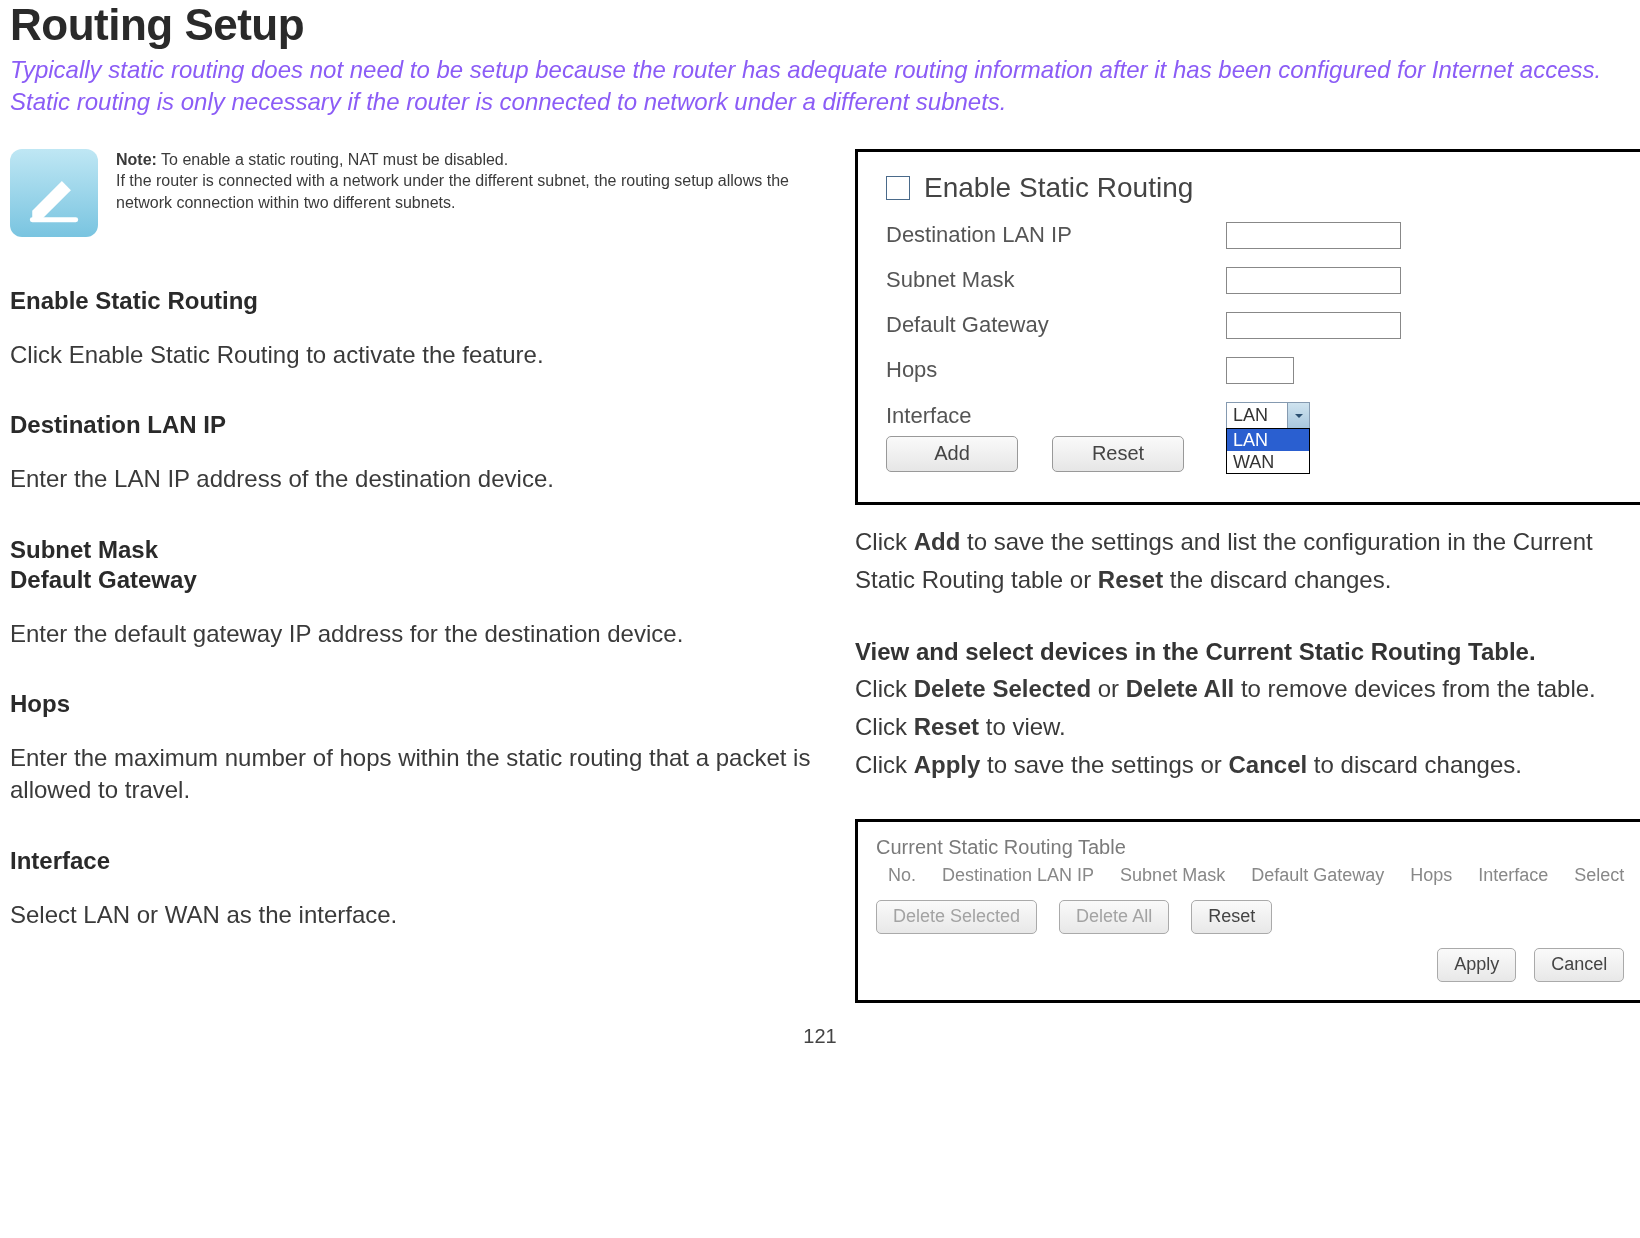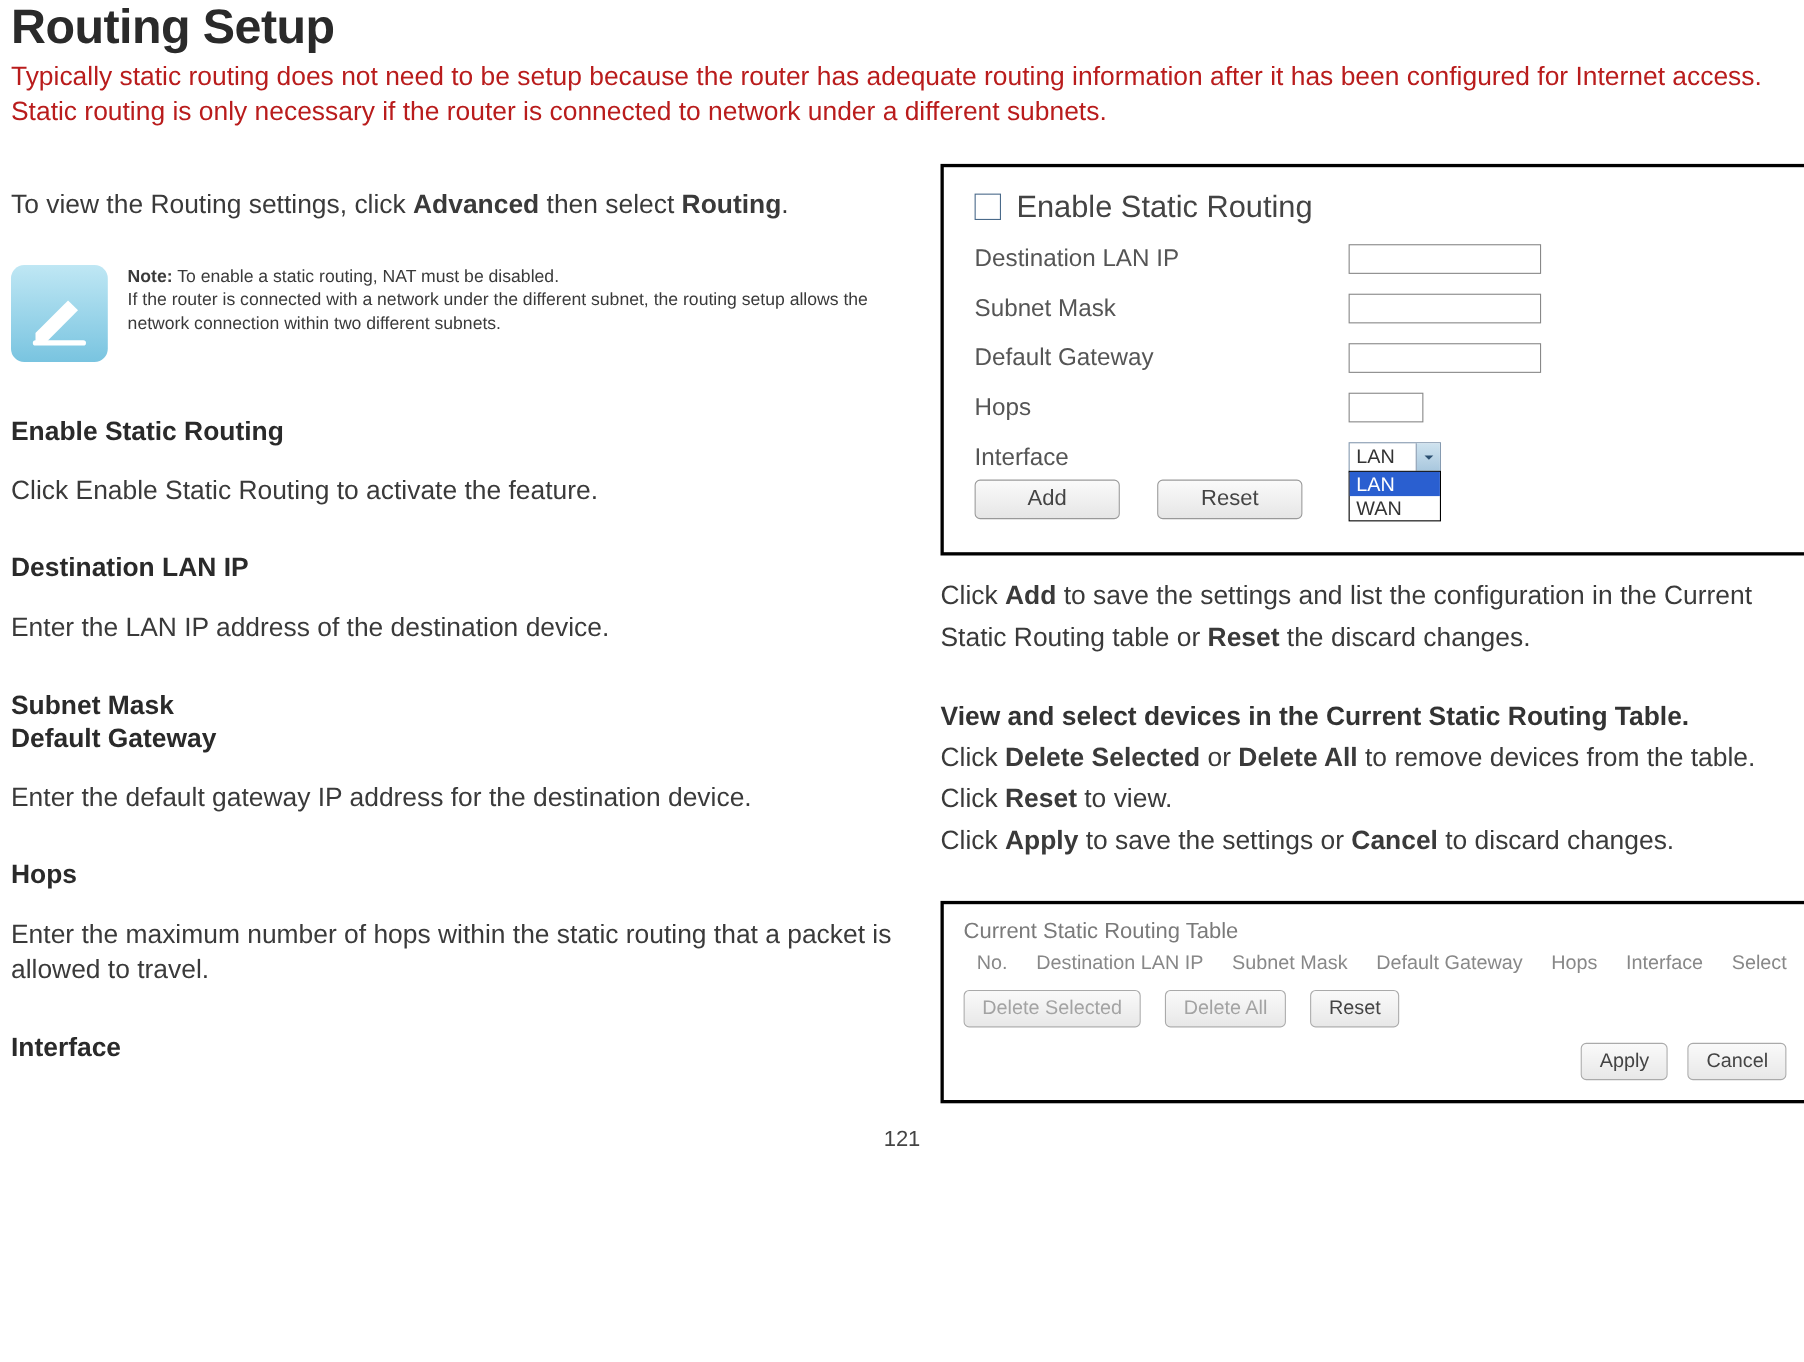--- a/index.html
+++ b/index.html
@@ -14,22 +14,23 @@
   h1.title {
     margin: 0 0 4px 0;
     font-size: 44px;
     font-weight: 700;
     letter-spacing: -0.5px;
     color: #2a2a2a;
   }
   .intro {
     font-size: 24px;
     line-height: 1.35;
-    color: #b91c1c;
+    color: #8b5cf6;
     margin: 0 0 30px 0;
+    font-style: italic;
   }
   .two-col {
     display: flex;
     gap: 40px;
   }
   .left-col { flex: 0 0 805px; }
   .right-col { flex: 1; }
 
   .view-line {
     font-size: 24px;
@@ -212,23 +213,20 @@
 </style>
 </head>
 <body>
 
 <h1 class="title">Routing Setup</h1>
 <p class="intro">Typically static routing does not need to be setup because the router has adequate routing information after it has been configured for Internet access. Static routing is only necessary if the router is connected to network under a different subnets.</p>
 
 <div class="two-col">
   <div class="left-col">
 
-    <p class="view-line">
-      <span>To view the Routing settings, click </span><b>Advanced</b><span> then select </span><b>Routing</b><span>.</span>
-    </p>
 
     <div class="note-box">
       <div class="note-icon">
         <svg viewBox="0 0 24 24">
             <path d="M3 17.25V21h3.75L19 8.75l-3.75-3.75L3 17.25z" fill="#fff"></path>
             <path d="M3 21h18" stroke="#fff" stroke-width="2" stroke-linecap="round"></path>
           </svg>
       </div>
       <div class="note-text">
         <b>Note:</b><span> To enable a static routing, NAT must be disabled.</span><br>
@@ -244,20 +242,21 @@
 
     <div class="section-head">Subnet Mask</div>
 
     <div class="section-head">Default Gateway</div>
     <p class="section-body">Enter the default gateway IP address for the destination device.</p>
 
     <div class="section-head">Hops</div>
     <p class="section-body">Enter the maximum number of hops within the static routing that a packet is allowed to travel.</p>
 
     <div class="section-head">Interface</div>
+    <p class="section-body" style="margin-bottom:0">Select LAN or WAN as the interface.</p>
 
   </div>
 
   <div class="right-col">
 
     <div class="screenshot ss1">
       <div class="ss-row">
         <div class="ss-check"></div>
         <div class="ss-enable-label">Enable Static Routing</div>
       </div>

